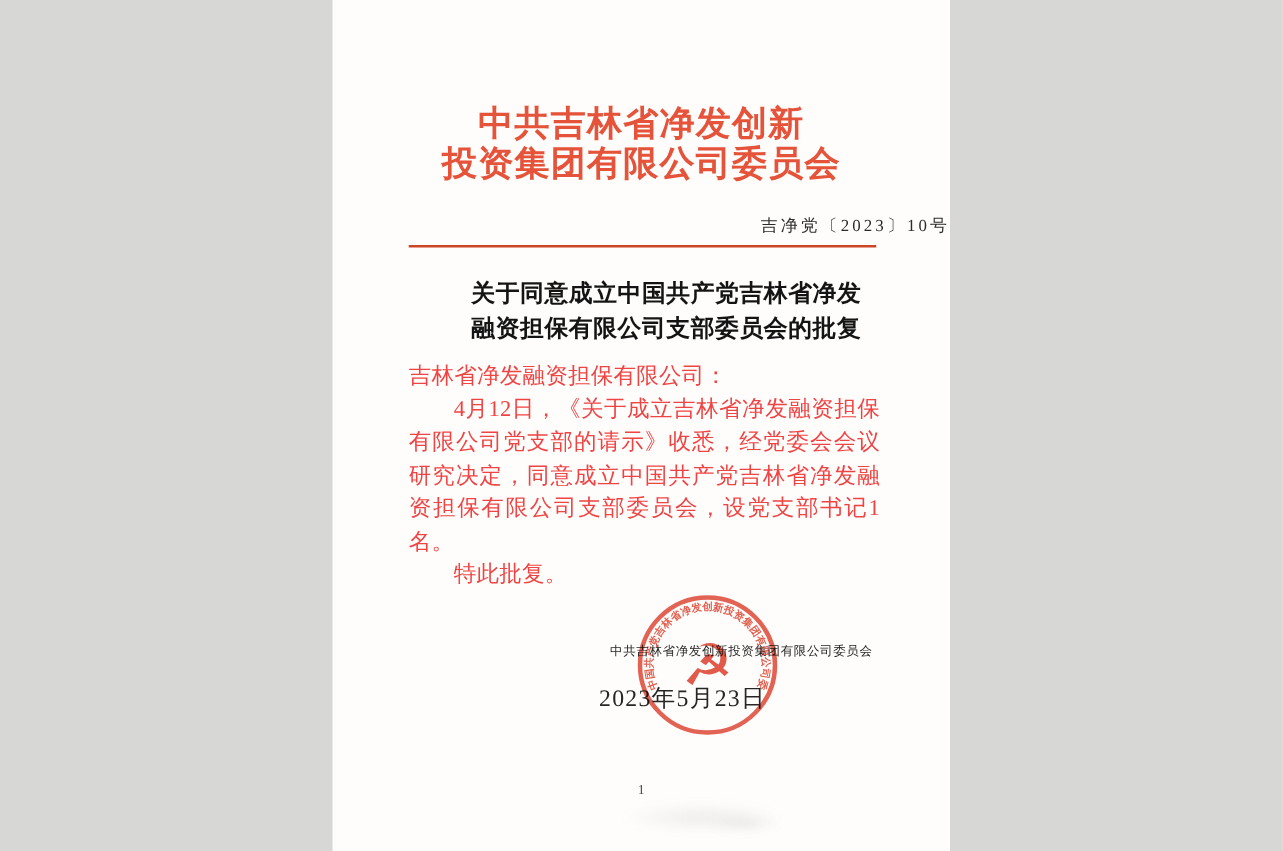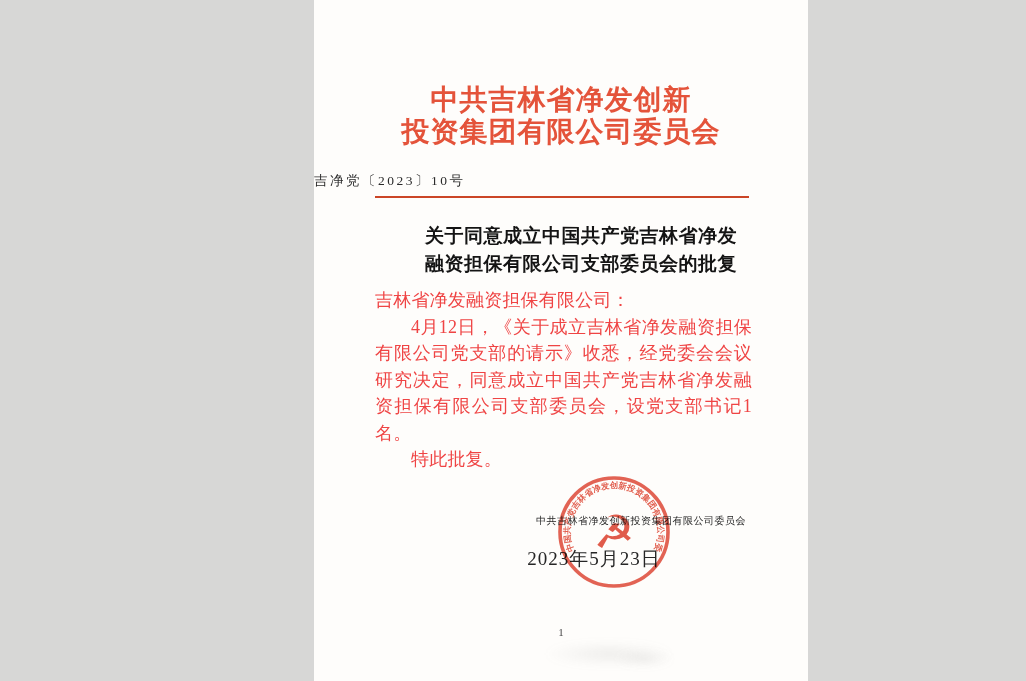--- a/index.html
+++ b/index.html
@@ -11,36 +11,35 @@
   }
   .canvas {
     position: relative;
     width: 1026px; height: 681px;
   }
   .paper {
     position: absolute;
     left: 266px; top: 0;
     width: 494px; height: 681px;
     background: #fefdfb;
-    margin-left: 48px;
   }
   .org-title {
     position: absolute;
     top: 84px; left: 0; width: 100%;
     text-align: center;
     color: #e4533a;
     font-weight: bold;
     font-size: 28px;
     line-height: 32px;
     letter-spacing: 1px;
   }
   .doc-number {
     position: absolute;
     top: 172px; left: 0; width: 100%;
-    text-align: left;
+    text-align: right;
     font-size: 13.5px;
     letter-spacing: 2.5px;
     color: #2b2b2b;
   }
   .red-divider {
     position: absolute;
     top: 196px; left: 61px;
     width: 374px; height: 2px;
     background: #cb4526;
   }

